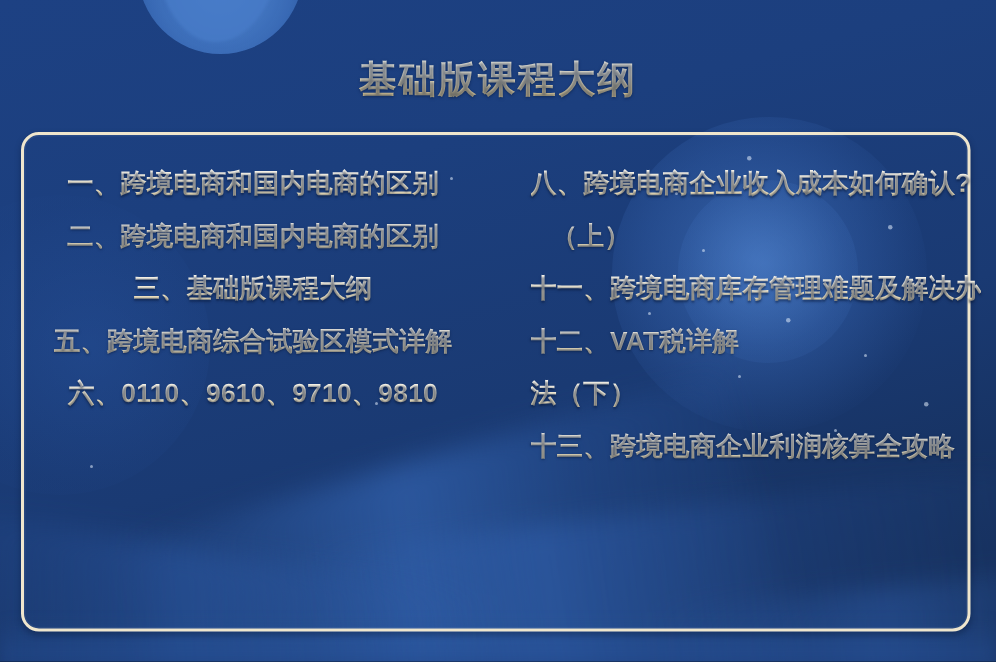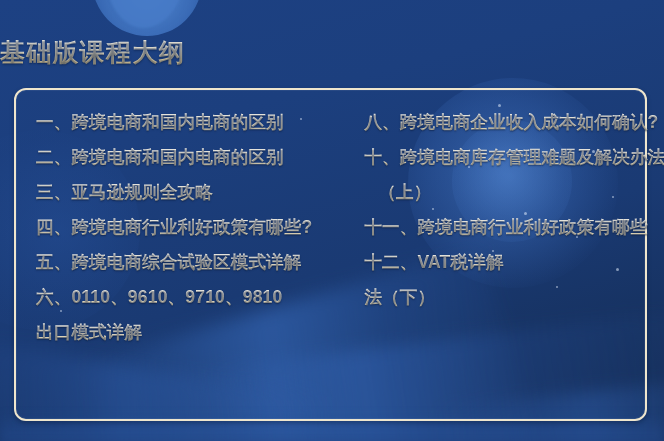--- a/index.html
+++ b/index.html
@@ -94,20 +94,21 @@
     position: absolute;
     border-radius: 50%;
     background: rgba(225,236,252,0.55);
     pointer-events: none;
   }
 
   
   .title {
     position: absolute;
     left: 0; right: 0; top: 36px;
+    text-align: center;
     font-size: 25px;
     font-weight: bold;
     letter-spacing: 1.5px;
     color: #f7f0d8;
     background: linear-gradient(180deg, #fffdf2 0%, #fdf6df 42%, #efdcaa 72%, #e3c98b 100%);
     -webkit-background-clip: text;
     background-clip: text;
     -webkit-text-fill-color: transparent;
     text-shadow: 0 1px 2px rgba(8,24,56,0.55);
     font-family: "Liberation Sans", "DejaVu Sans", sans-serif;
@@ -128,21 +129,21 @@
   .cols {
     position: absolute;
     left: 14px; top: 88px;
     width: 633px; height: 333px;
     box-sizing: border-box;
     padding: 17px 8px 0 8px;
     display: flex;
     align-items: flex-start;
   }
   .col { box-sizing: border-box; }
-  .col-left  { width: 300px; padding-left: 14px; }
+  .col-left  { width: 300px; padding-left: 14px; text-align: center; }
   .col-right { width: 318px; padding-left: 8px; margin-left: 44px; }
 
   .line {
     font-size: 17.5px;
     font-weight: bold;
     line-height: 35px;
     white-space: nowrap;
     letter-spacing: 0.2px;
     color: #fdf7e4;
     background: linear-gradient(180deg, #ffffff 0%, #fdf8e8 38%, #f2e4bd 70%, #e8d5a2 100%);
@@ -189,29 +190,27 @@
     </div>
 
   <div class="title">基础版课程大纲</div>
 
   <div class="frame"></div>
 
   <div class="cols">
     <div class="col col-left" id="col-left">
         <div class="line">一、跨境电商和国内电商的区别</div>
         <div class="line">二、跨境电商和国内电商的区别</div>
-        <div class="line">三、亚马逊规则全攻略</div>
-        <div class="line">四、跨境电商行业利好政策有哪些?</div>
+        <div class="line">三、基础版课程大纲</div>
         <div class="line">五、跨境电商综合试验区模式详解</div>
         <div class="line">六、0110、9610、9710、9810</div>
-        <div class="line">出口模式详解</div>
       </div>
     <div class="col col-right" id="col-right">
         <div class="line">八、跨境电商企业收入成本如何确认?</div>
-        <div class="line">十、跨境电商库存管理难题及解决办法</div>
         <div class="line indent">（上）</div>
-        <div class="line">十一、跨境电商行业利好政策有哪些</div>
+        <div class="line">十一、跨境电商库存管理难题及解决办</div>
         <div class="line">十二、VAT税详解</div>
         <div class="line">法（下）</div>
+        <div class="line">十三、跨境电商企业利润核算全攻略</div>
       </div>
   </div>
 
 </div>
 
 </body></html>

